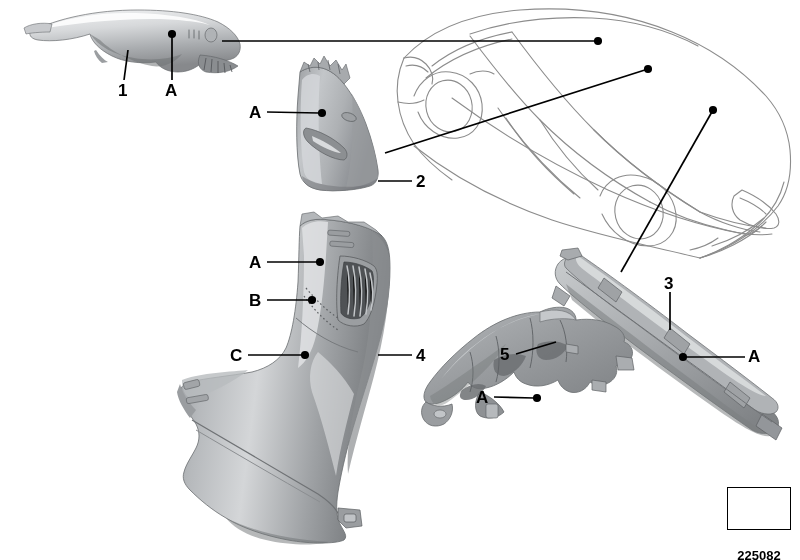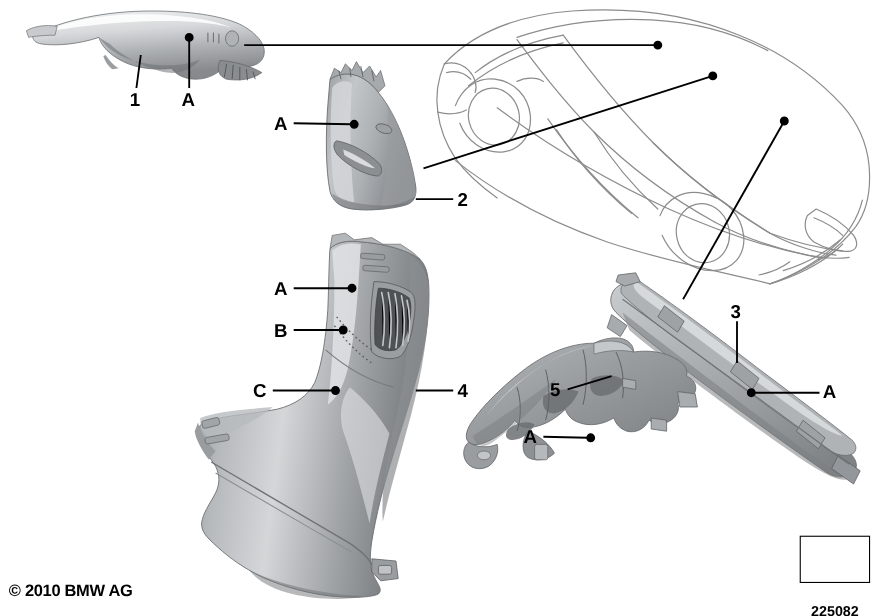--- a/index.html
+++ b/index.html
@@ -509,18 +509,17 @@
   <div class="callout-label" style="left:416px; top:347px;">4</div>
 
   <div class="callout-label" style="left:664px; top:275px;">3</div>
 
   <div class="callout-label" style="left:748px; top:348px;">A</div>
 
   <div class="callout-label" style="left:500px; top:346px;">5</div>
 
   <div class="callout-label" style="left:476px; top:389px;">A</div>
 
-  <div id="copyright">© 2010 BMW AG</div>
 
   <div id="ref-box"></div>
   <div id="ref-number">225082</div>
 
 </div>
 
 </body></html>

